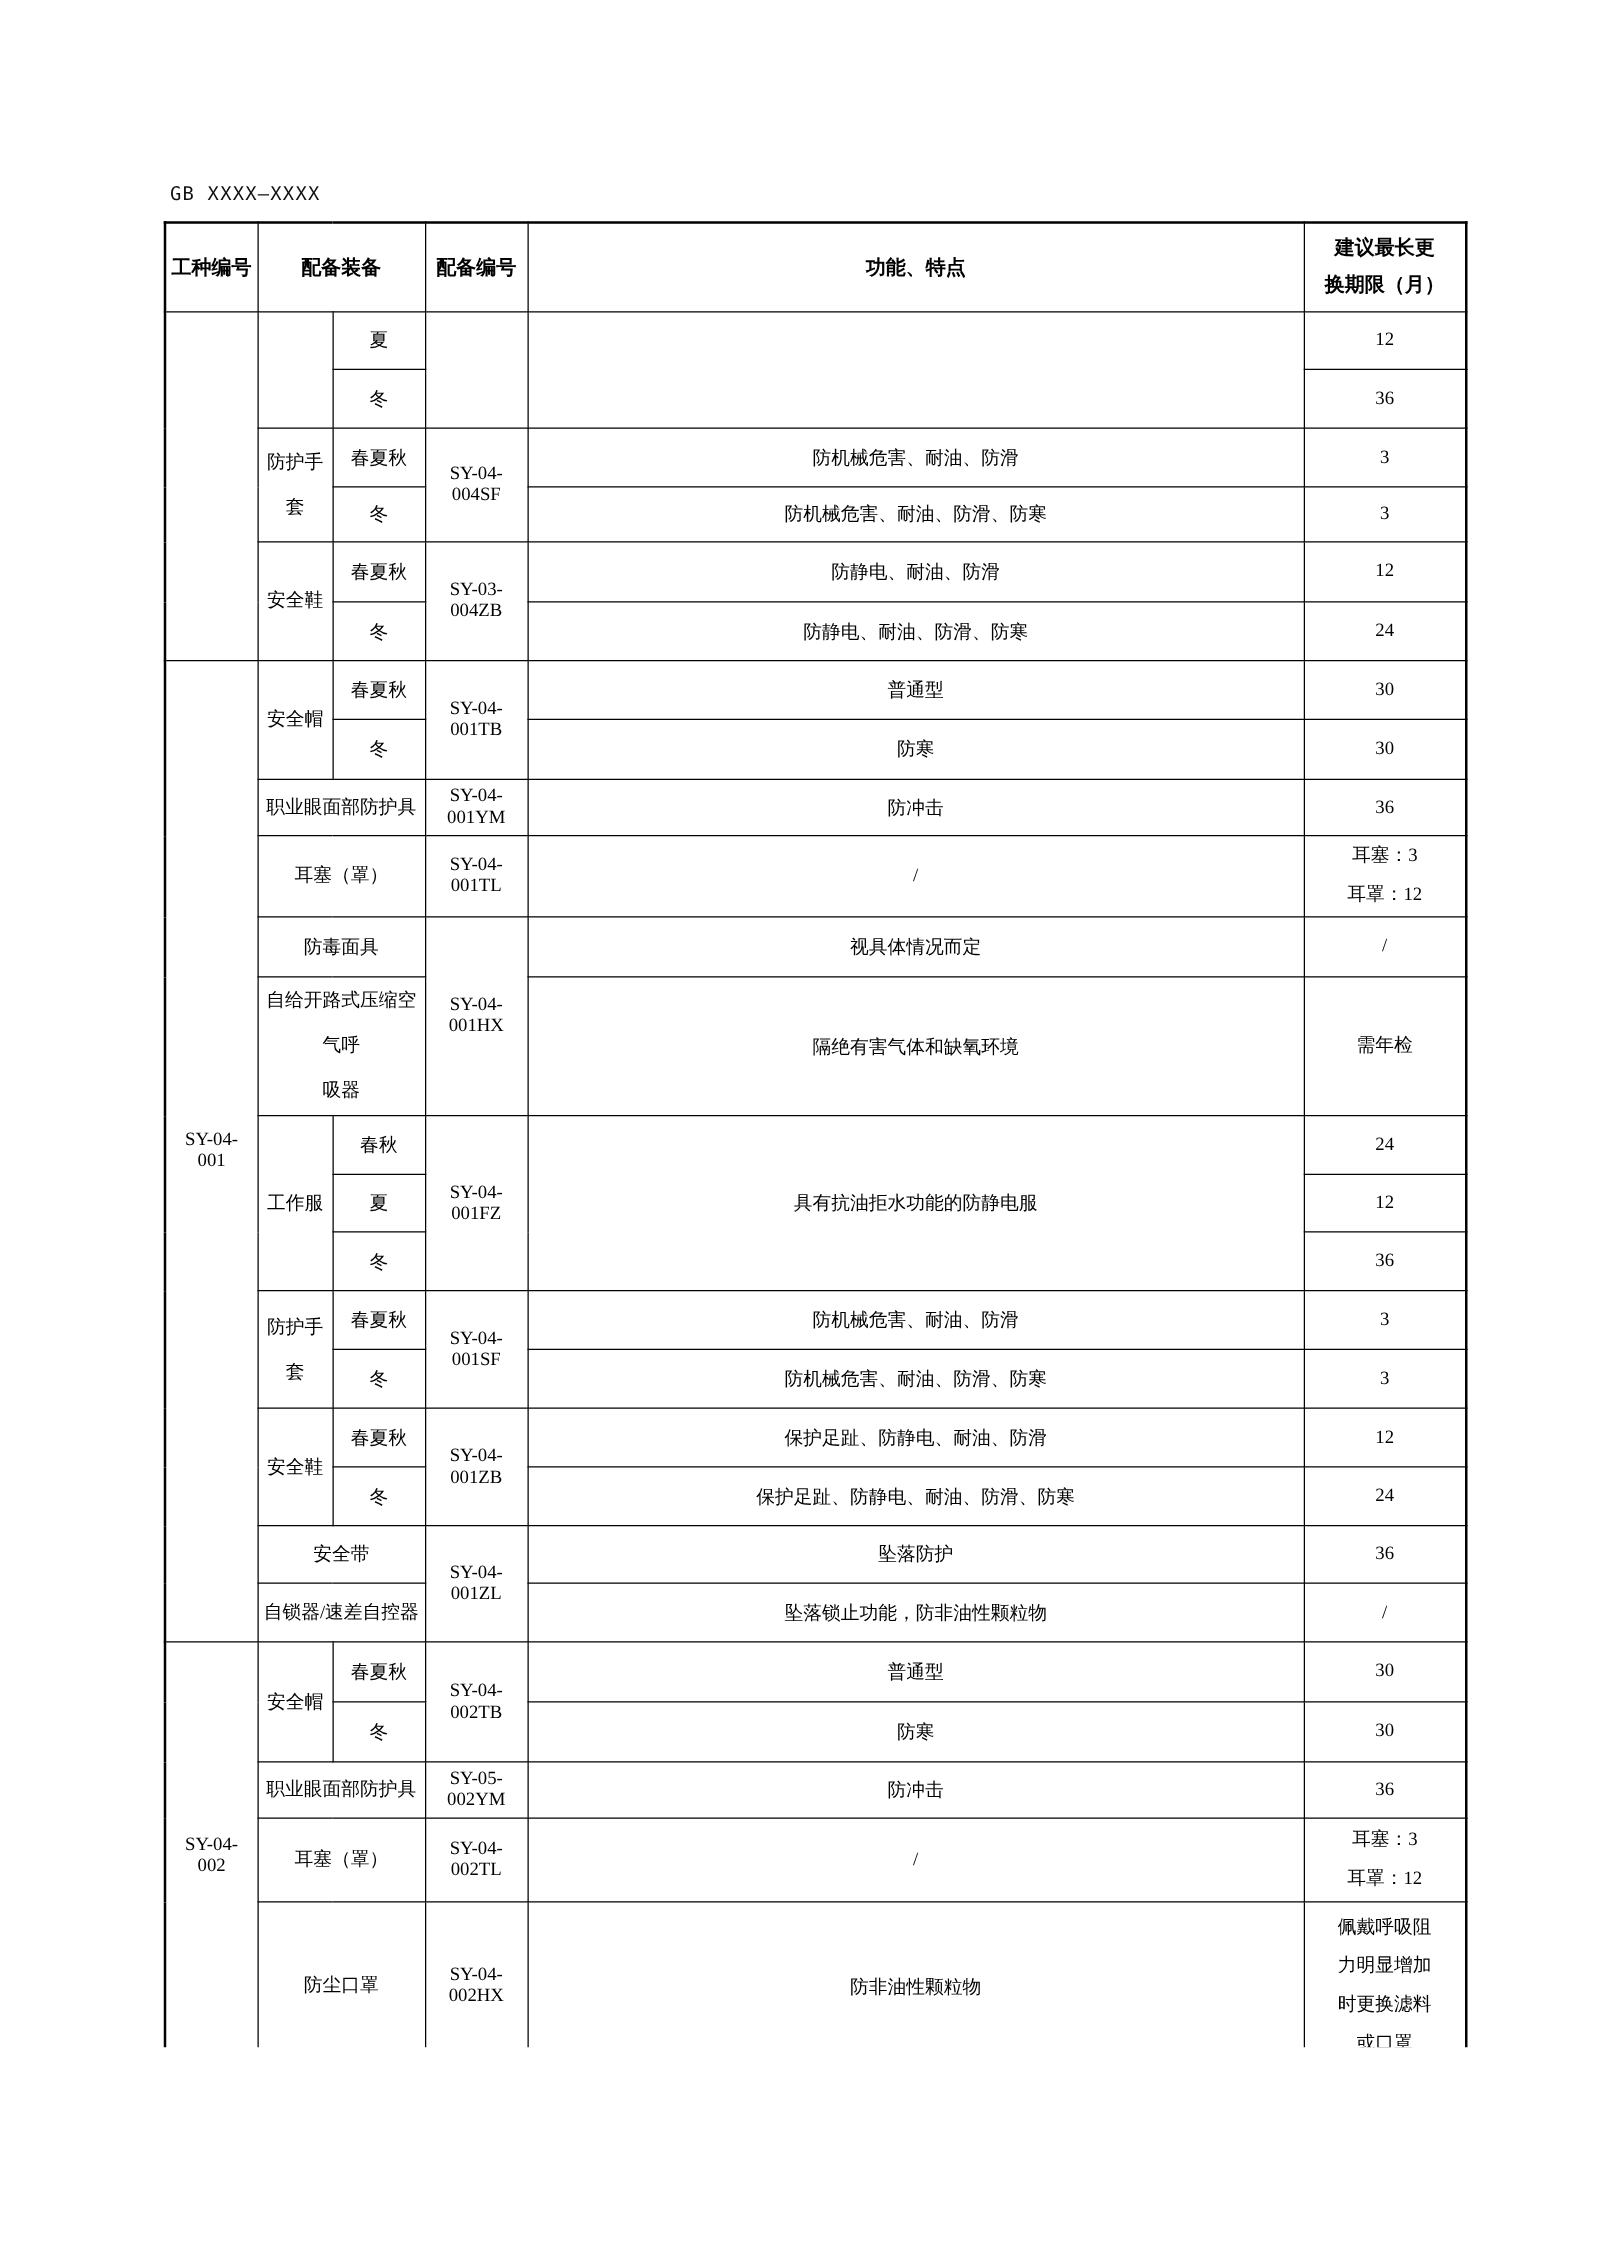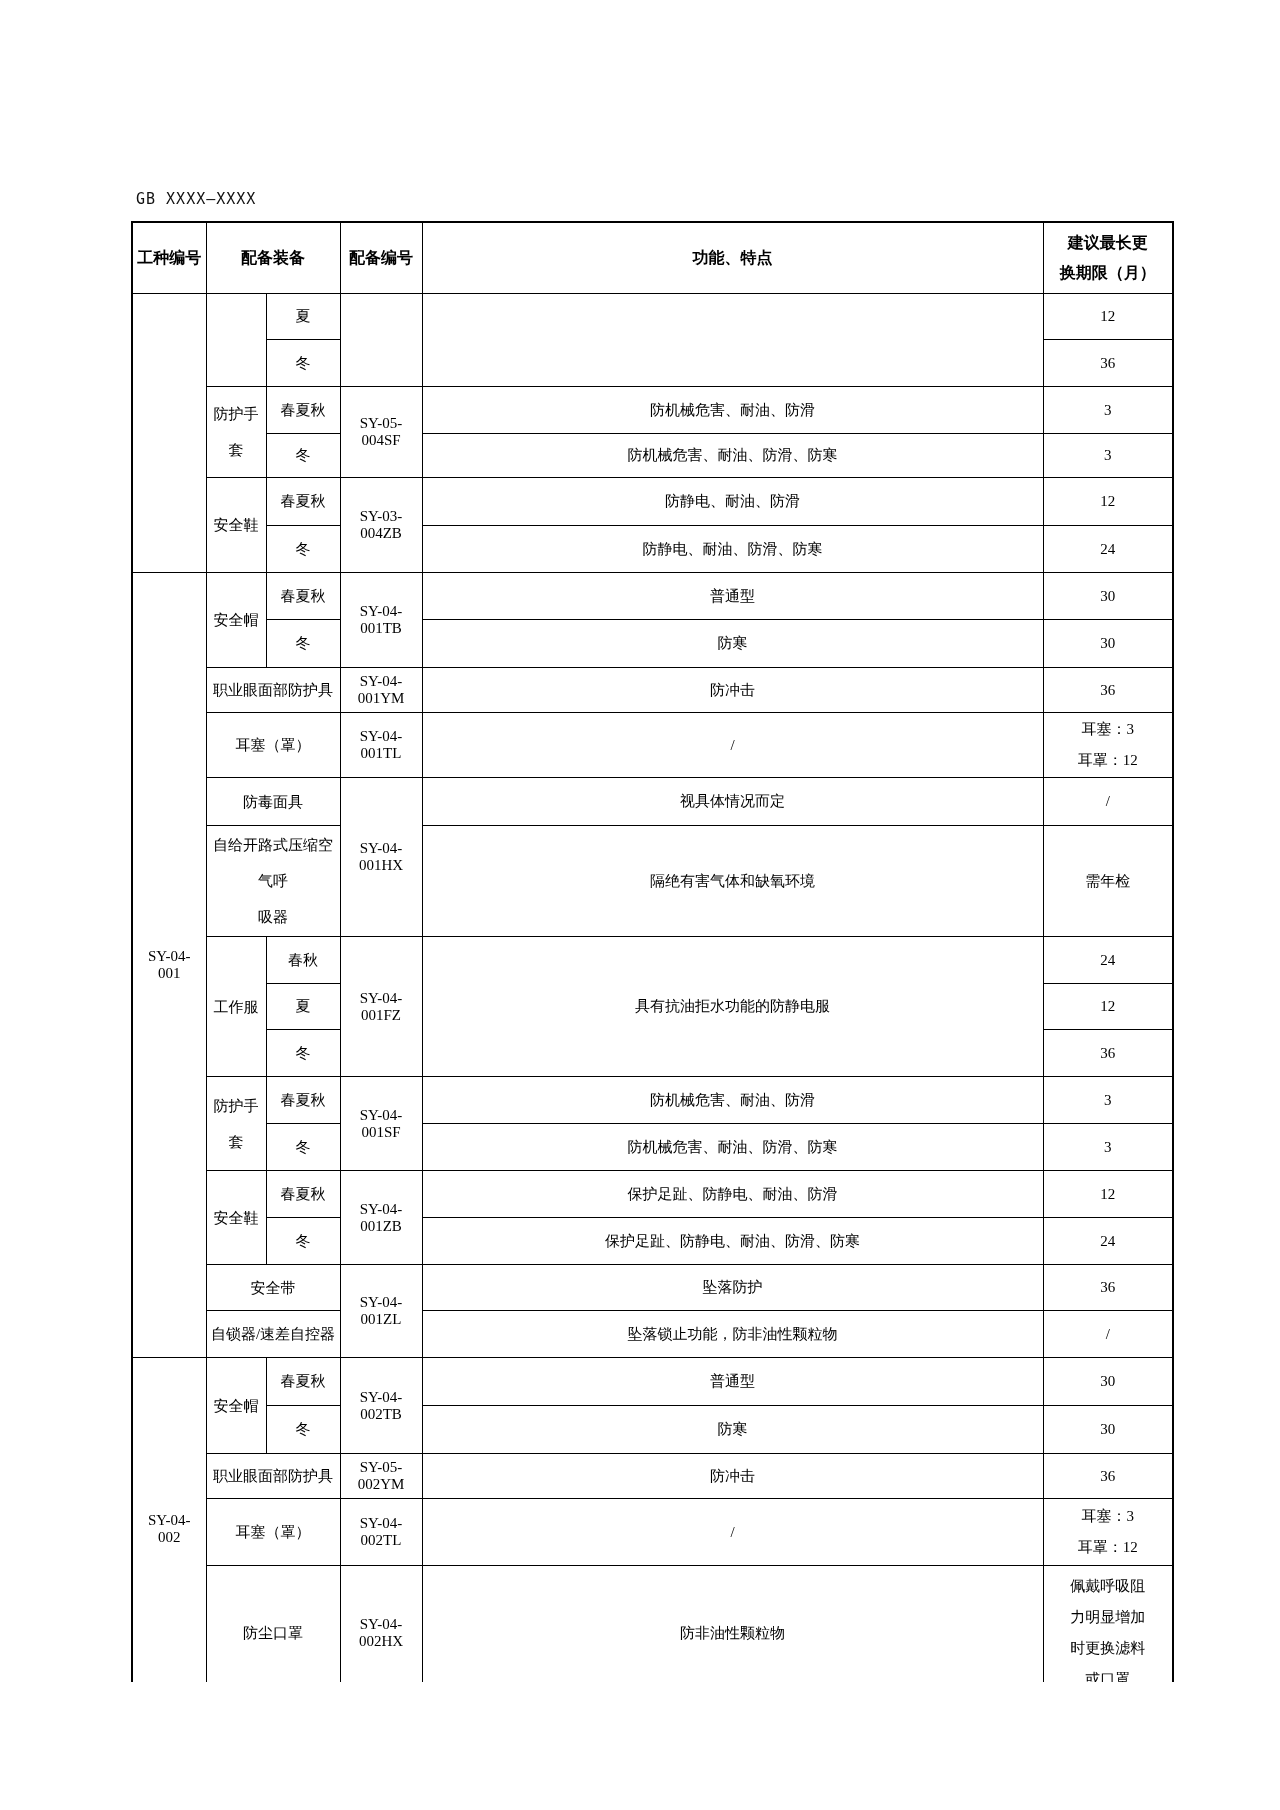--- a/index.html
+++ b/index.html
@@ -1,17 +1,17 @@
 <!DOCTYPE html>
 <html><head>
 <meta charset="utf-8">
 <style>
   html,body{margin:0;padding:0;background:#ffffff;}
   #page{position:relative;width:1280px;height:1638px;background:#ffffff;overflow:hidden;
-        font-family:"Liberation Serif","DejaVu Serif",serif;color:#000;margin-top:44px;}
+        font-family:"Liberation Serif","DejaVu Serif",serif;color:#000;}
 
   #gb-code{position:absolute;left:136px;top:146px;font-family:"DejaVu Sans Mono","Liberation Mono",monospace;
            font-size:15px;letter-spacing:1px;color:#111;}
 
   #ppe-table{position:absolute;left:131px;top:177px;border-collapse:collapse;table-layout:fixed;
              width:1041px;}
   #ppe-table td,#ppe-table th{border:1px solid #000;padding:1px 4px;text-align:center;
              vertical-align:middle;font-size:15px;font-weight:400;overflow:hidden;}
   #ppe-table th{font-weight:700;font-size:16px;font-family:"Liberation Sans","DejaVu Sans",sans-serif;}
   
@@ -73,21 +73,21 @@
       <td class="func" rowspan="2"></td>
       <td class="term">12</td>
     </tr>
     <tr style="height:47px">
       <td>冬</td>
       <td class="term">36</td>
     </tr>
     <tr class="g" style="height:47px">
       <td class="equip" rowspan="2">防护手套</td>
       <td>春夏秋</td>
-      <td class="code" rowspan="2">SY-05-004SF</td>
+      <td class="code" rowspan="2">SY-04-004SF</td>
       <td class="func">防机械危害、耐油、防滑</td>
       <td class="term">3</td>
     </tr>
     <tr style="height:44px">
       <td>冬</td>
       <td class="func">防机械危害、耐油、防滑、防寒</td>
       <td class="term">3</td>
     </tr>
     <tr class="g" style="height:48px">
       <td class="equip" rowspan="2">安全鞋</td>

